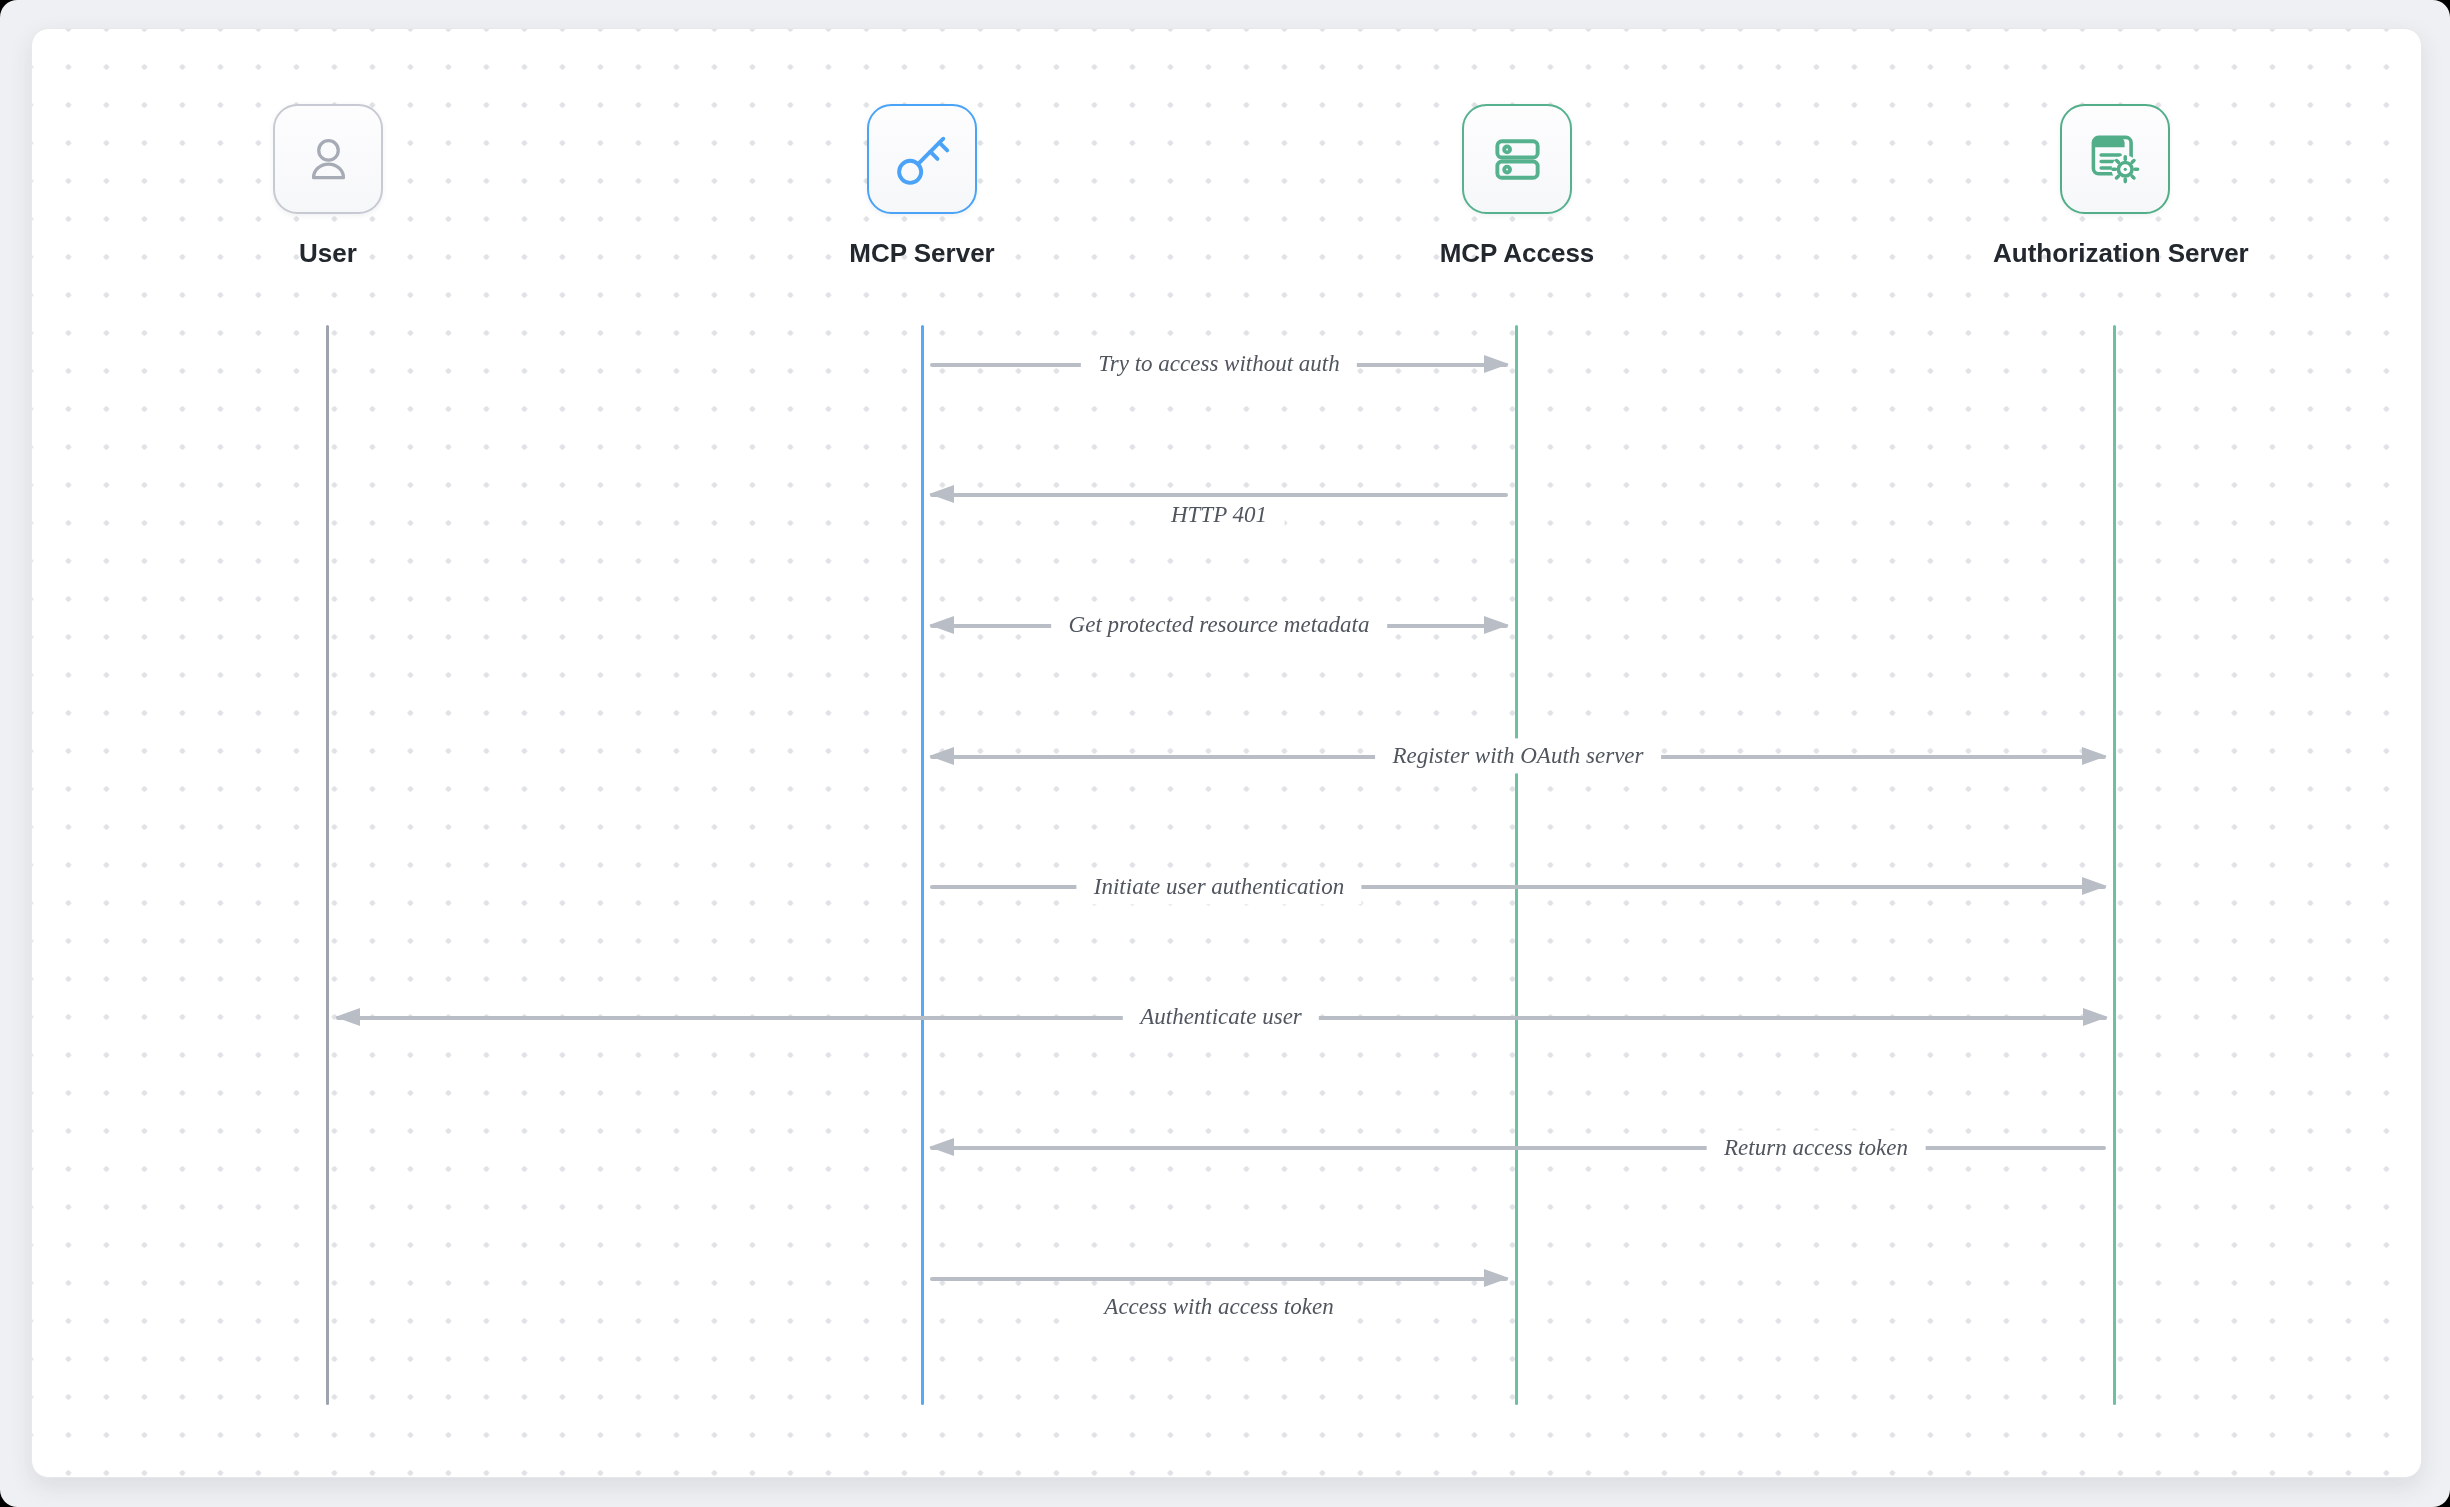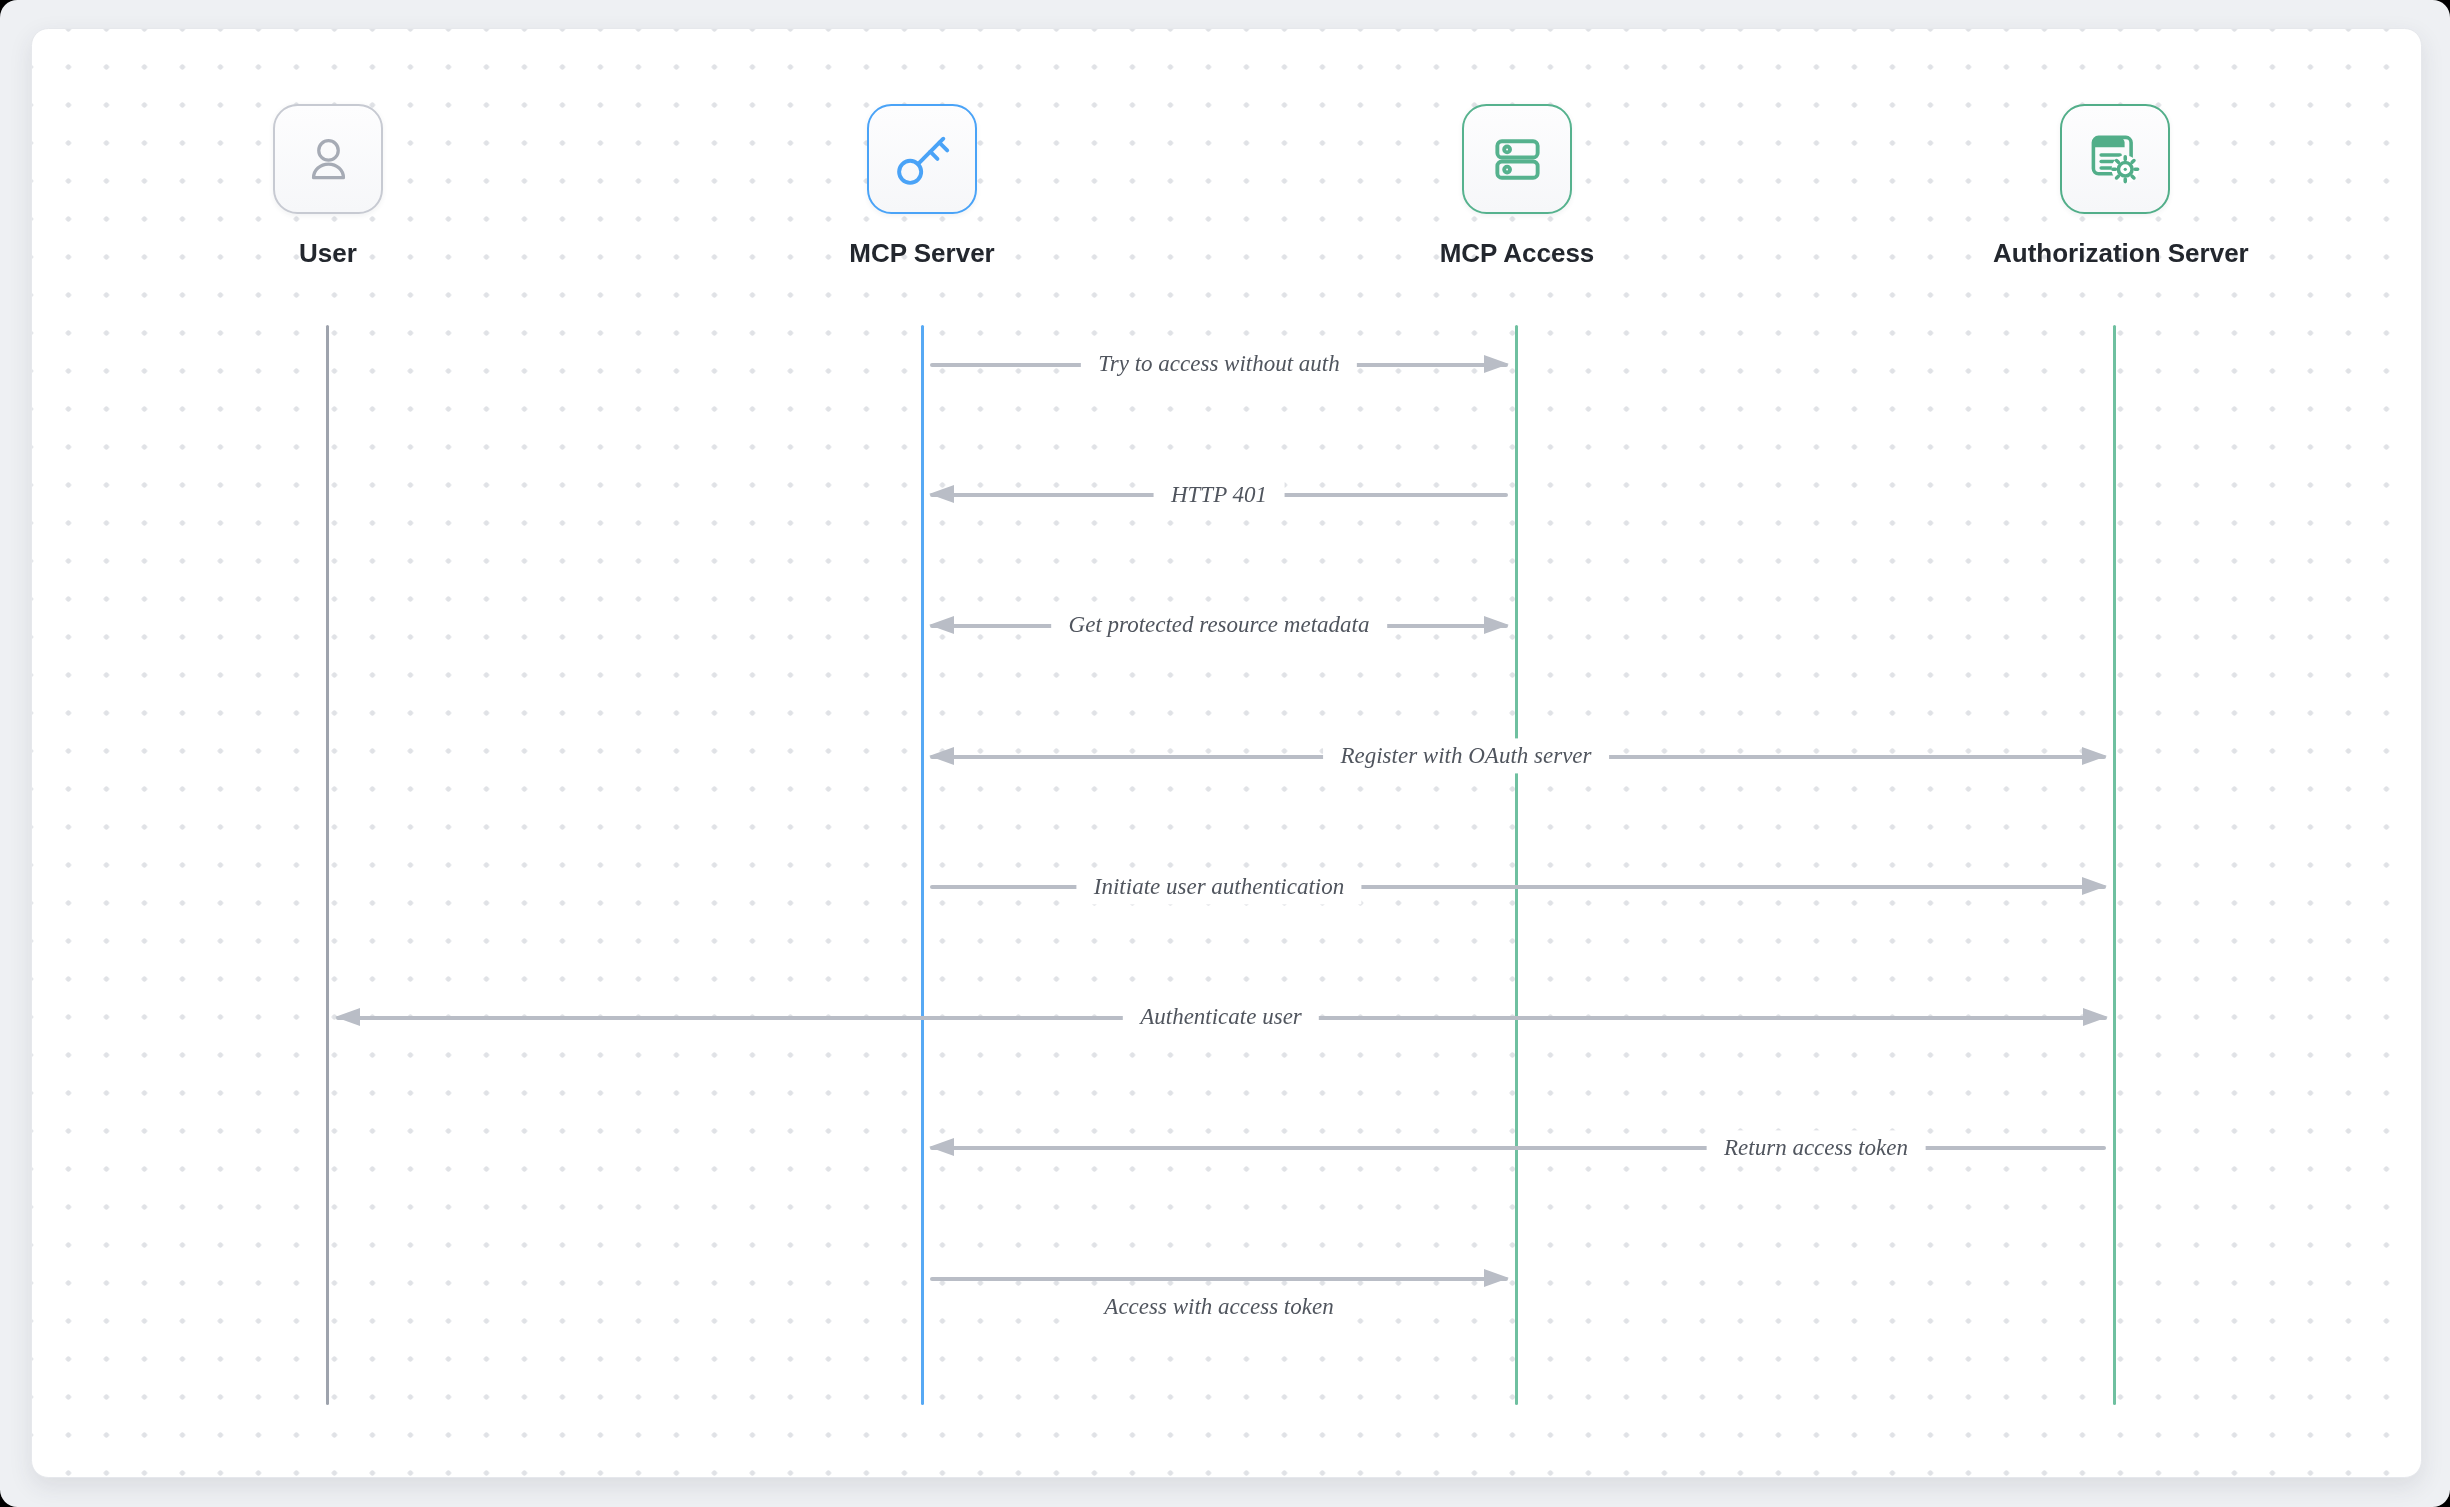--- a/index.html
+++ b/index.html
@@ -80,33 +80,33 @@
     <div>
         <div class="msg" style="left: 898px; width: 578px; top: 322px;">
           <div class="msg-line"></div>
           <div class="head head-right"></div>
         </div>
         <div class="msg-label" style="left: 1187px; top: 335px;">Try to access without auth</div>
         <div class="msg" style="left: 898px; width: 578px; top: 452px;">
           <div class="msg-line"></div>
           <div class="head head-left"></div>
         </div>
-        <div class="msg-label" style="left: 1187px; top: 466px;">HTTP 401</div>
+        <div class="msg-label" style="left: 1187px; top: 486px;">HTTP 401</div>
         <div class="msg" style="left: 898px; width: 578px; top: 583px;">
           <div class="msg-line"></div>
           <div class="head head-left"></div>
           <div class="head head-right"></div>
         </div>
         <div class="msg-label" style="left: 1187px; top: 596px;">Get protected resource metadata</div>
         <div class="msg" style="left: 898px; width: 1176px; top: 714px;">
           <div class="msg-line"></div>
           <div class="head head-left"></div>
           <div class="head head-right"></div>
         </div>
-        <div class="msg-label" style="left: 1434px; top: 727px;">Register with OAuth server</div>
+        <div class="msg-label" style="left: 1486px; top: 727px;">Register with OAuth server</div>
         <div class="msg" style="left: 898px; width: 1176px; top: 844px;">
           <div class="msg-line"></div>
           <div class="head head-right"></div>
         </div>
         <div class="msg-label" style="left: 1187px; top: 858px;">Initiate user authentication</div>
         <div class="msg" style="left: 304px; width: 1771px; top: 975px;">
           <div class="msg-line"></div>
           <div class="head head-left"></div>
           <div class="head head-right"></div>
         </div>

